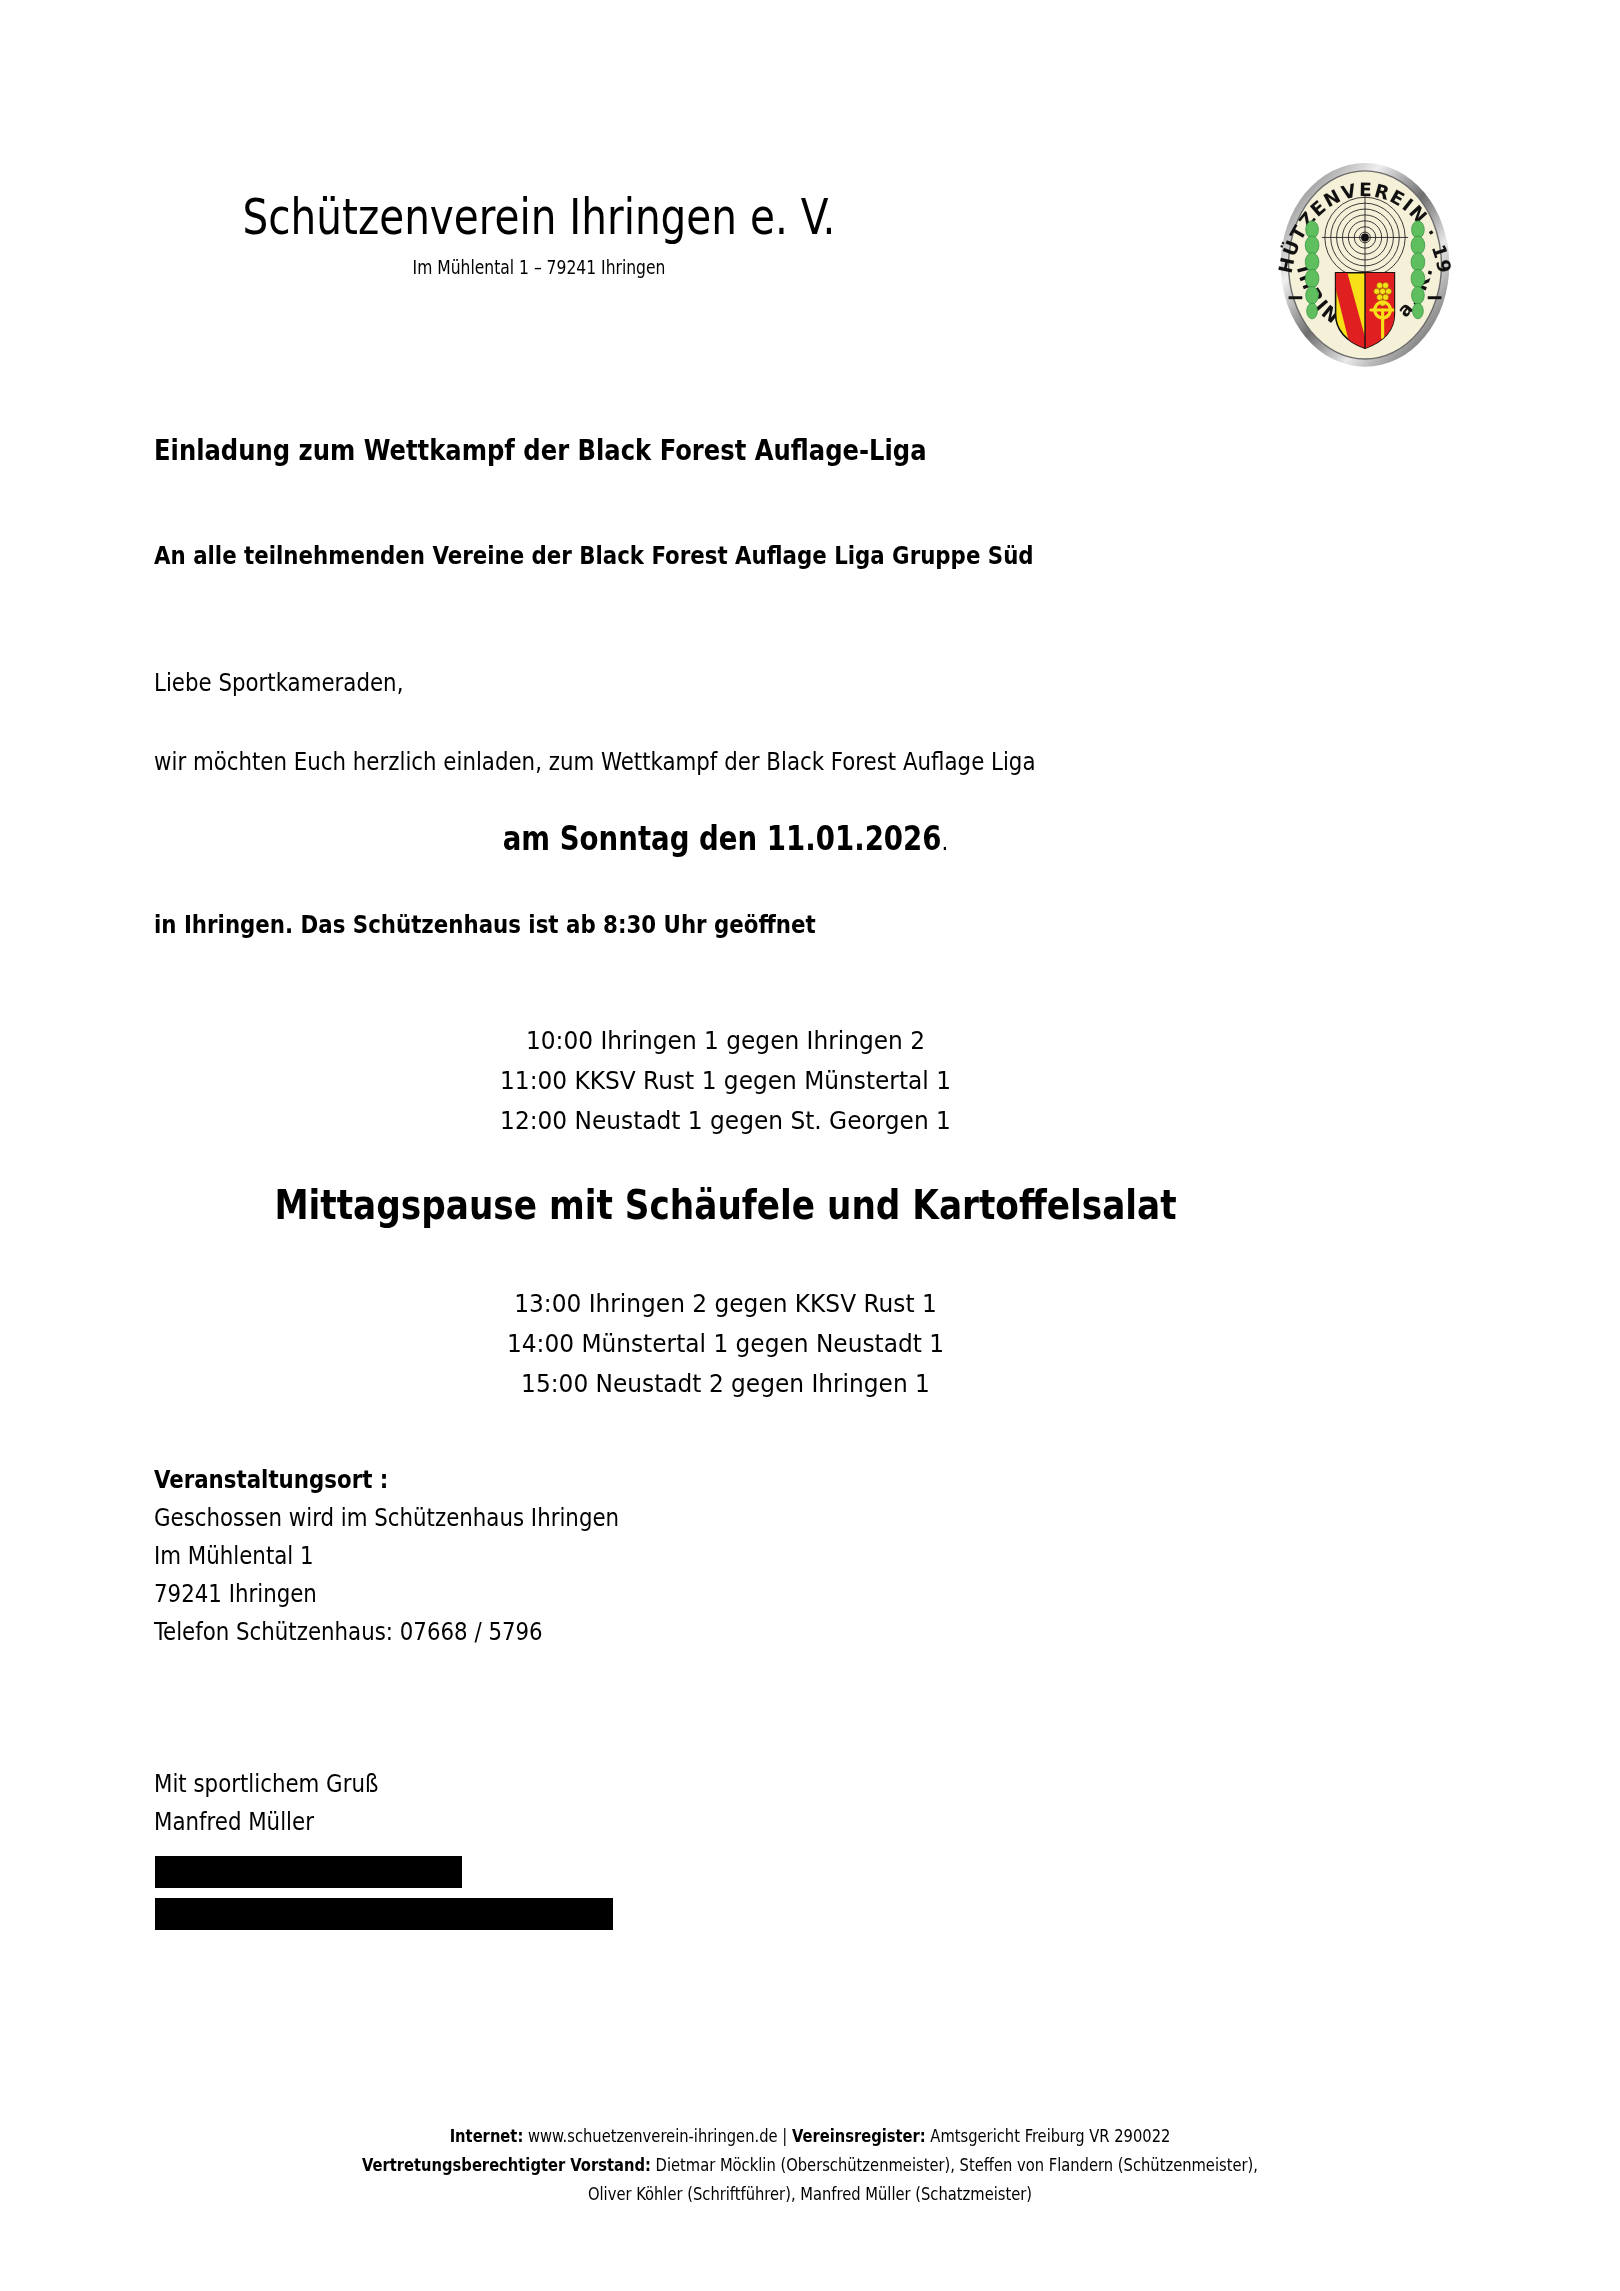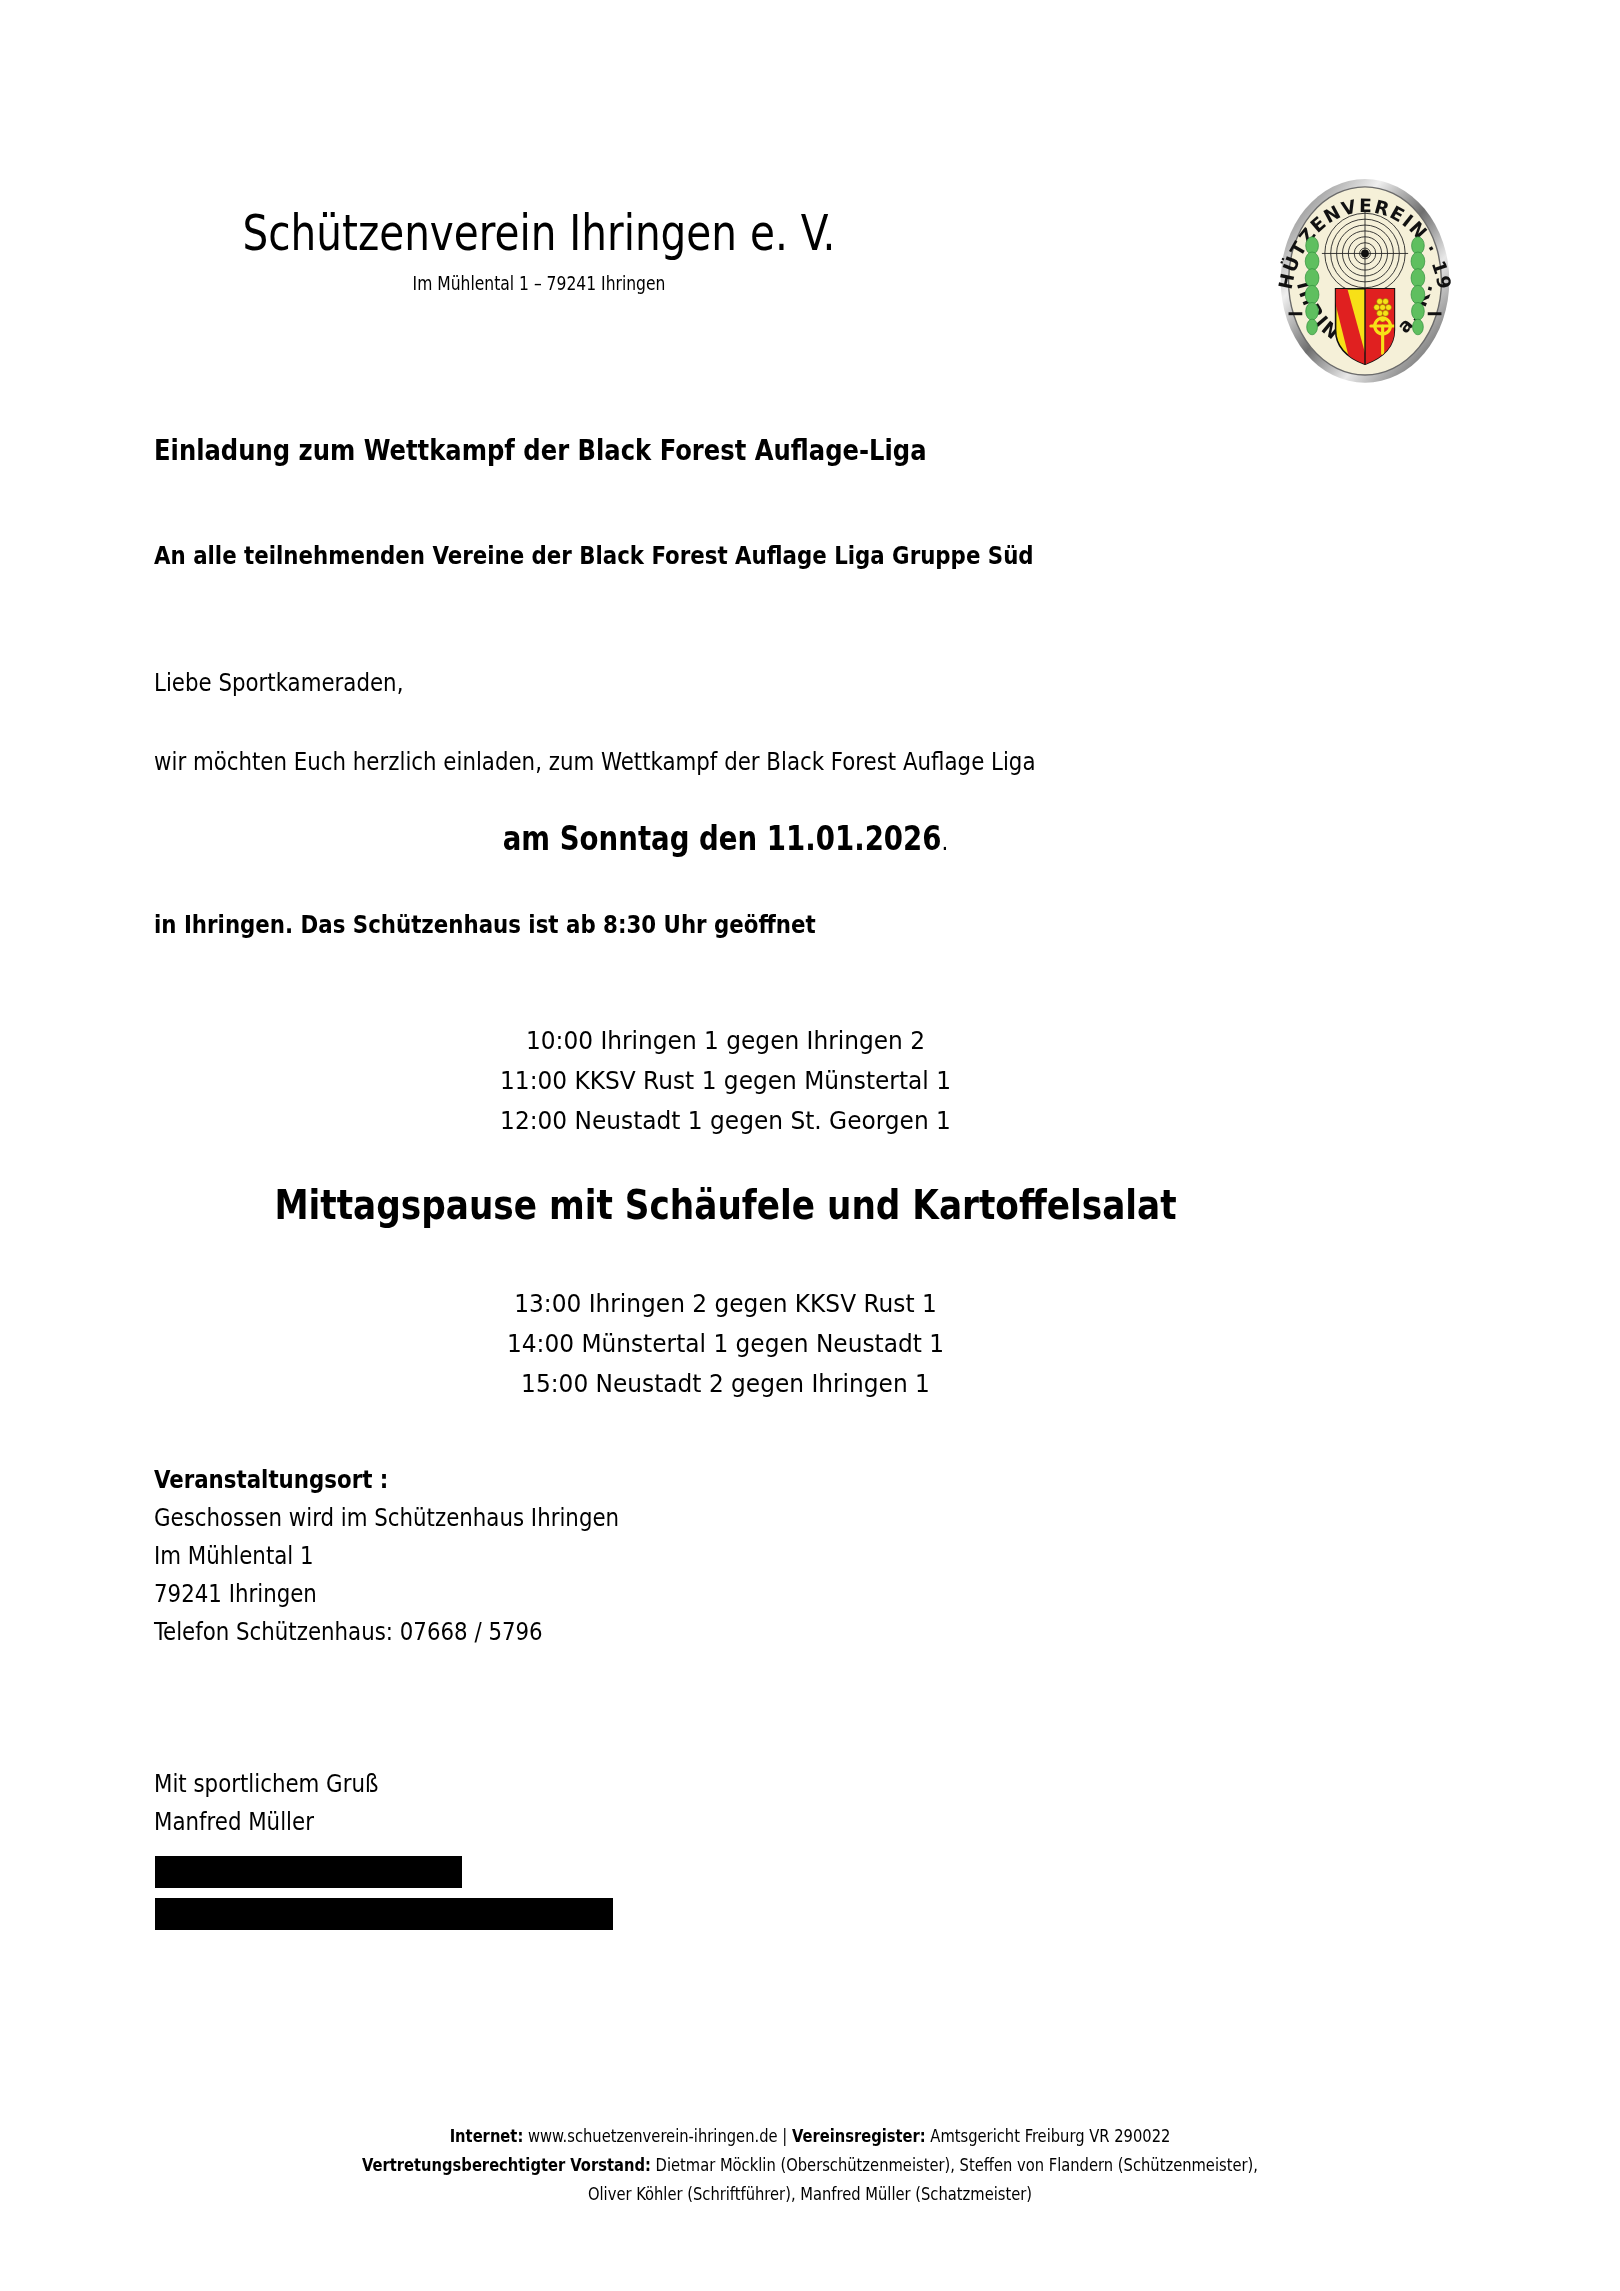--- a/index.html
+++ b/index.html
@@ -18,21 +18,21 @@
     background: #ffffff;
     overflow: hidden;
     
     font-family: "DejaVu Sans Condensed", "Liberation Sans Narrow", "Liberation Sans", sans-serif;
   }
 
   
   .header {
     position: absolute;
     left: 0;
-    top: 16px;
+    top: 0;
     width: 1620px;
     height: 392px;
   }
   .club-title {
     position: absolute;
     left: 0;
     top: 192px;
     width: 1078px;
     text-align: center;
     font-size: 49px;

